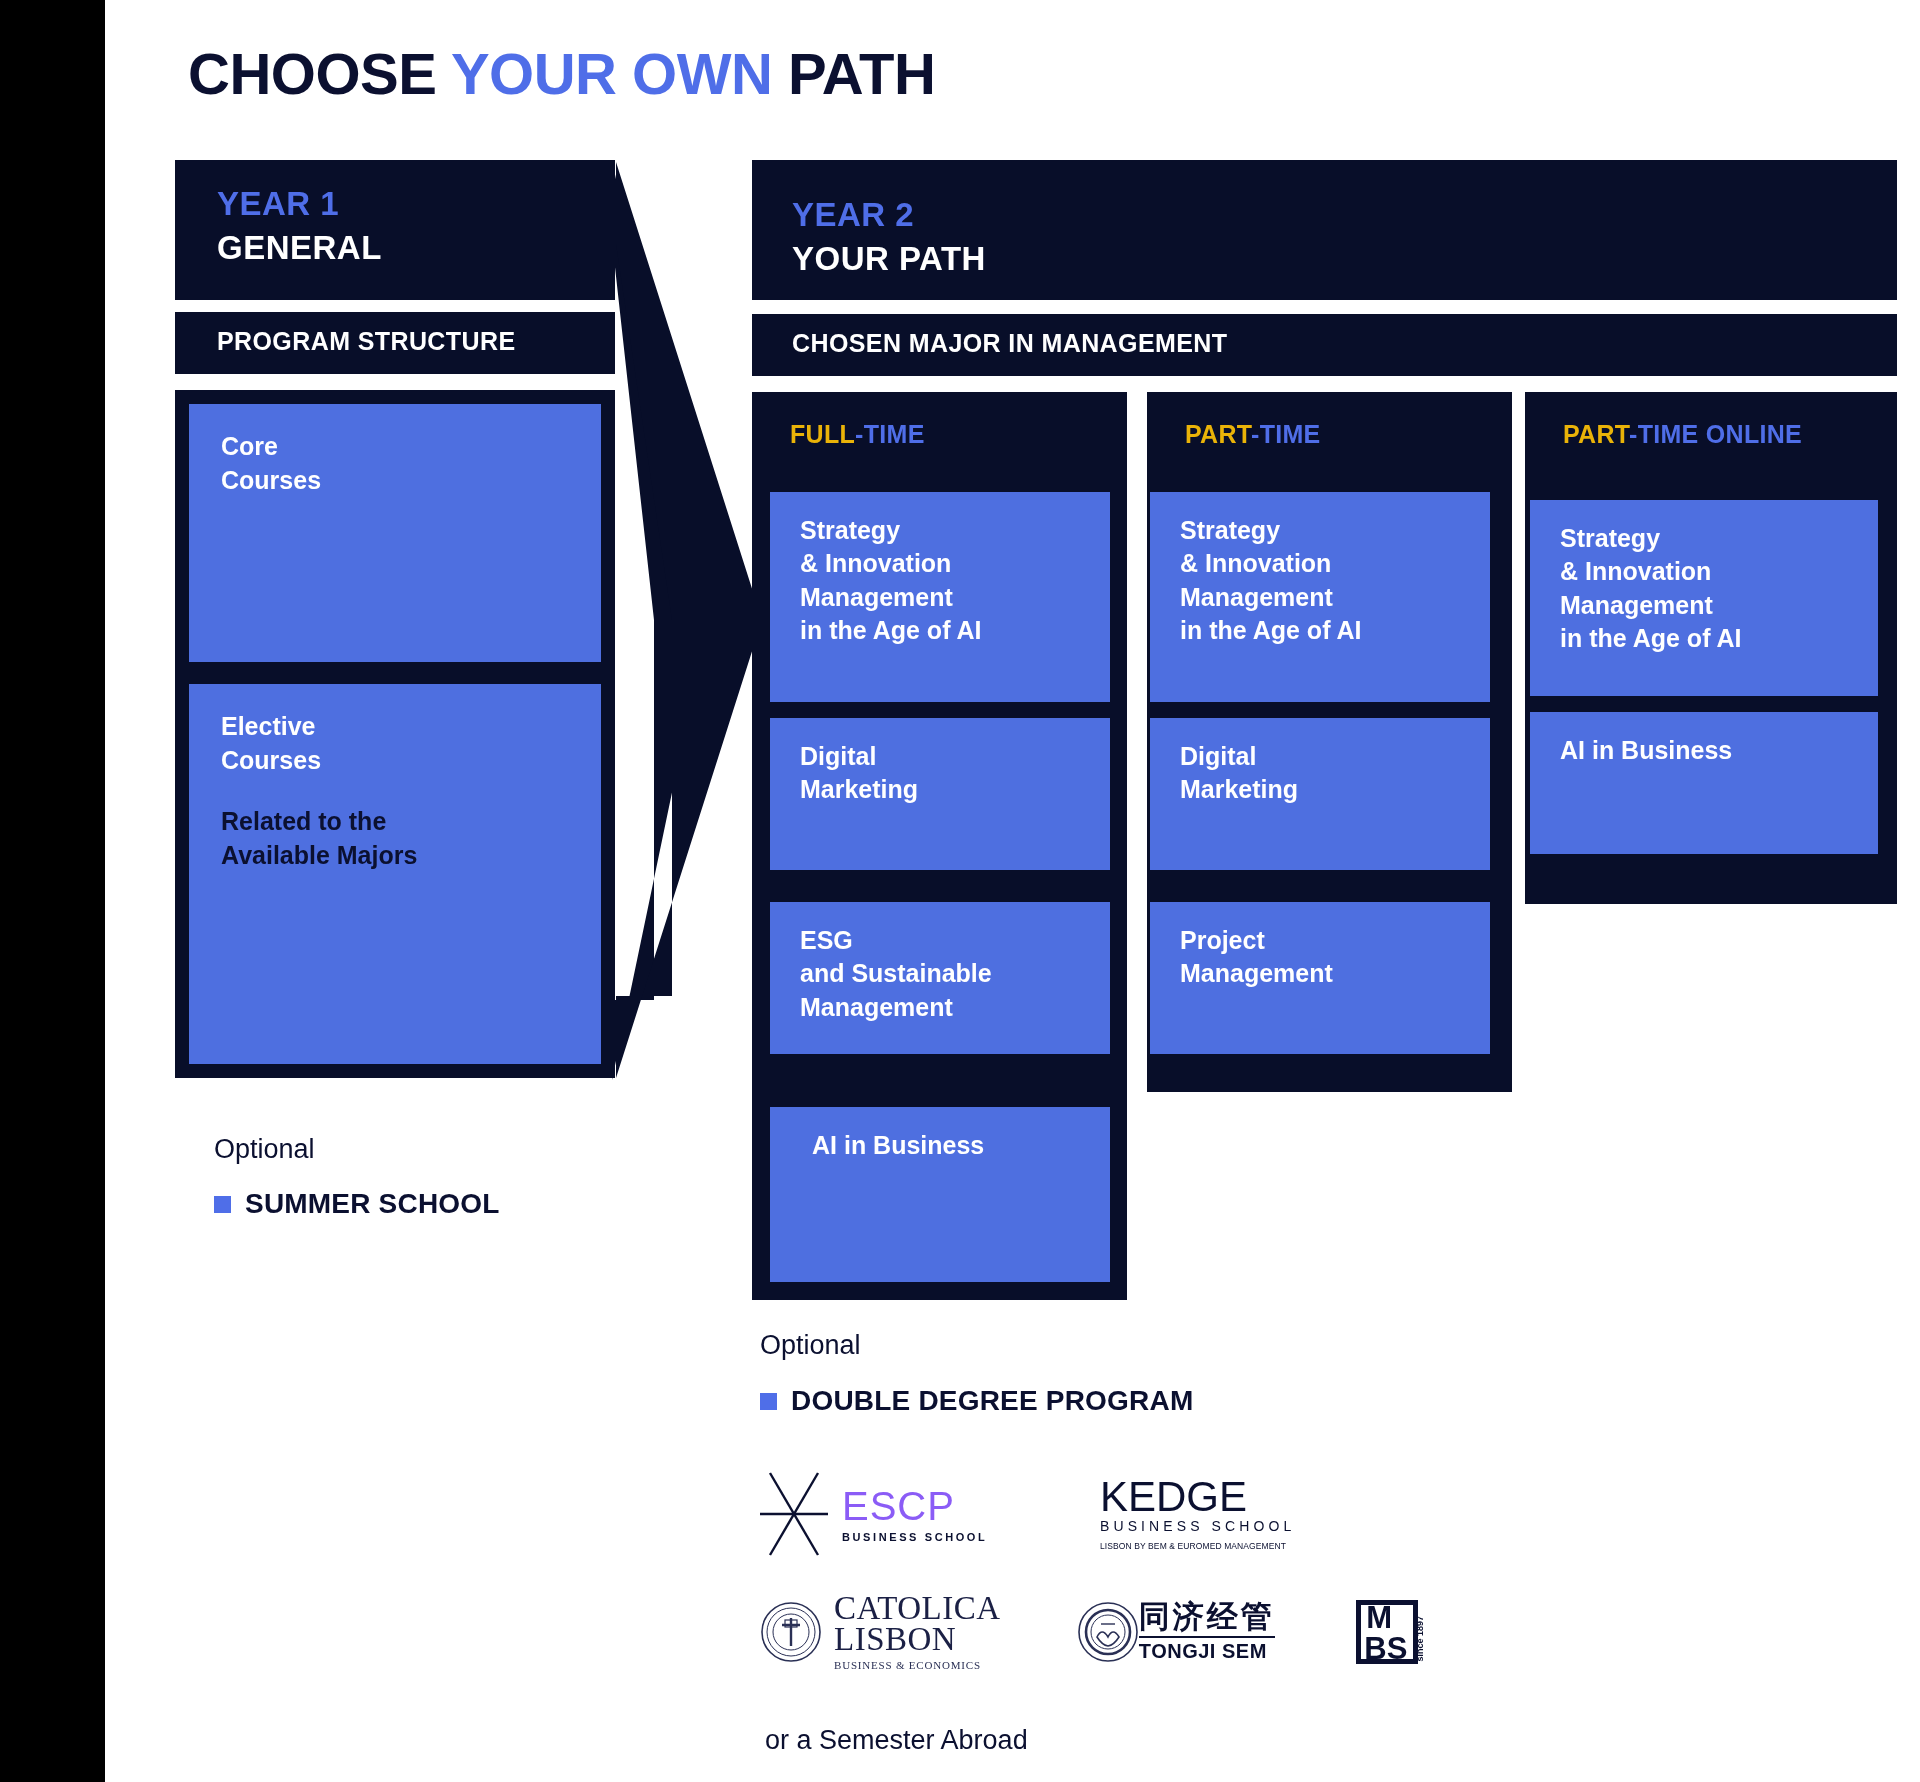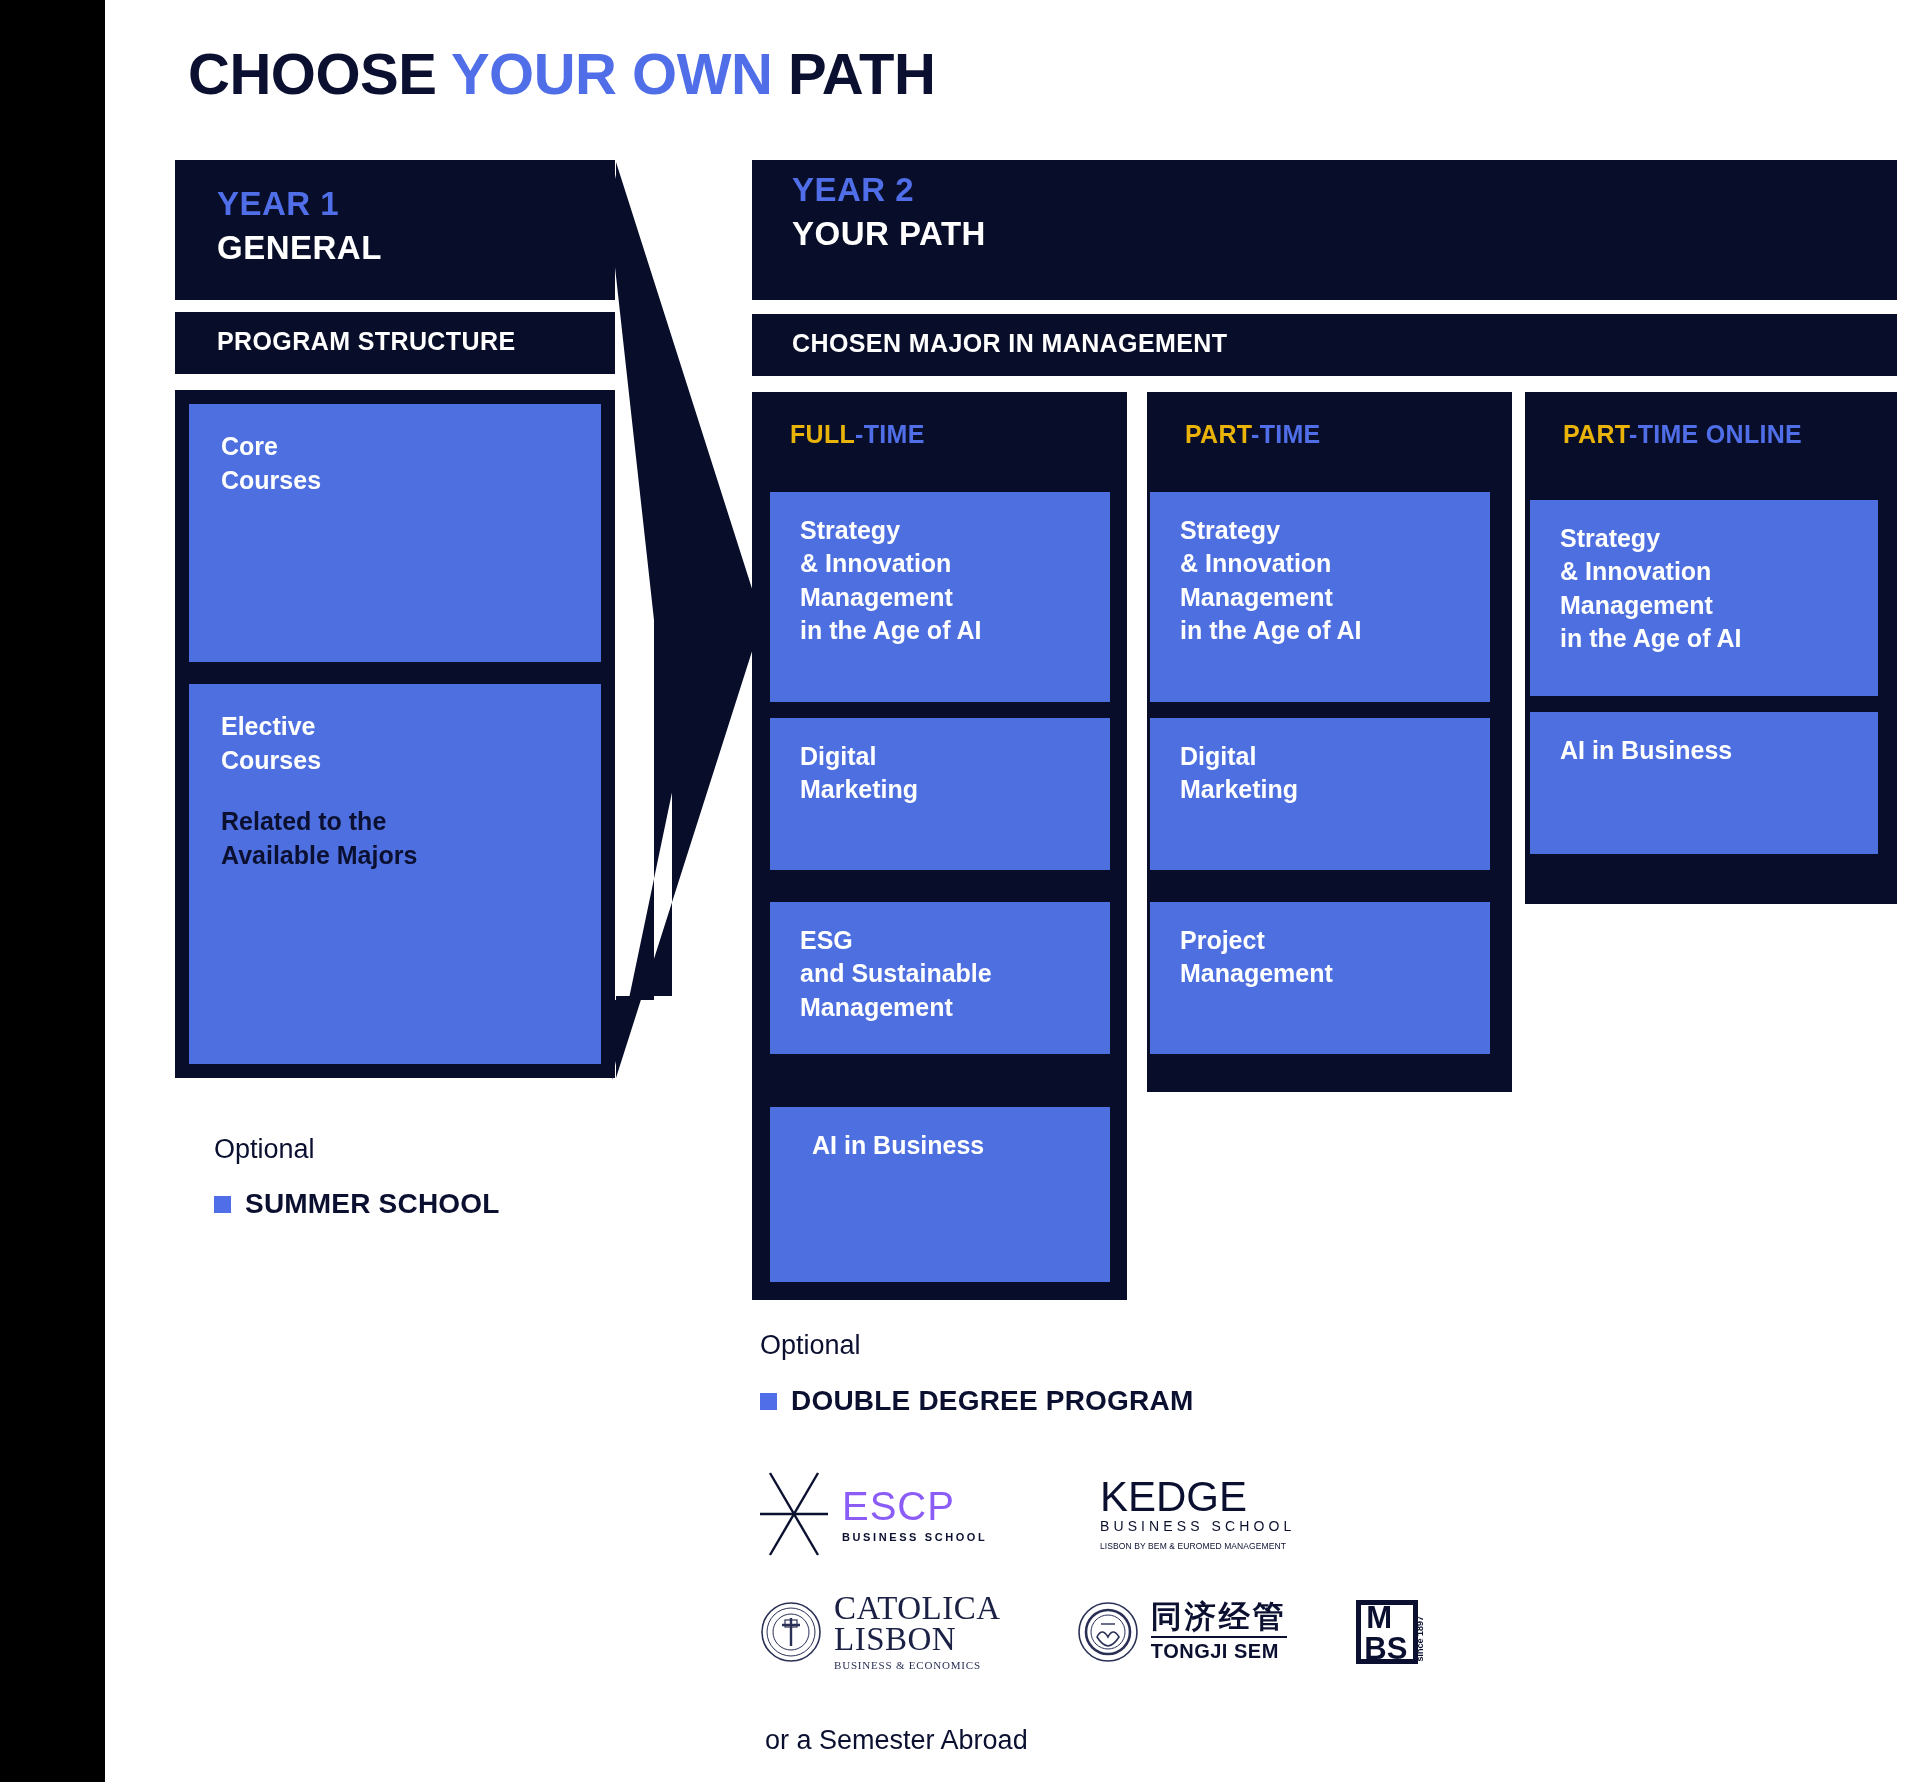--- a/index.html
+++ b/index.html
@@ -68,21 +68,21 @@
   .ss-row { position: absolute; left: 214px; top: 1188px; display: flex; align-items: center; gap: 14px; }
   .bullet-sq { width: 17px; height: 17px; background: #4f6ee8; display: inline-block; }
   .ss-text { font-size: 28px; font-weight: 700; color: #0b1030; letter-spacing: 0.2px; }
 
   
   .arrow { position: absolute; left: 612px; top: 160px; width: 150px; height: 920px; }
 
   
   .y2-header {
     position: absolute; left: 752px; top: 160px; width: 1145px; height: 140px;
-    padding: 8px 0 0 40px;
+    padding: 33px 0 0 40px;
   }
   .y2-major {
     position: absolute; left: 752px; top: 314px; width: 1145px; height: 62px;
     padding: 15px 18px 0 40px;
   }
 
   .col {
     position: absolute; top: 392px;
   }
   .col-hdr { font-size: 25px; font-weight: 700; letter-spacing: 0.3px; }
@@ -142,21 +142,21 @@
 
   .lanc { display: flex; align-items: center; gap: 9px; }
   .lanc-txt { font-family: "Liberation Serif", serif; font-size: 33px; color: #1b2045; line-height: 0.97; letter-spacing: -0.3px; }
   .lanc-shield { width: 48px; height: 60px; }
 
   .cat { display: flex; align-items: center; gap: 12px; }
   .cat-seal { width: 62px; height: 62px; }
   .cat-txt .n { font-family: "Liberation Serif", serif; font-size: 33px; color: #1b2045; line-height: 0.95; letter-spacing: 0.5px; }
   .cat-txt .s { font-family: "Liberation Serif", serif; font-size: 11px; color: #2a3055; letter-spacing: 0.8px; margin-top: 4px; }
 
-  .tongji { display: flex; align-items: center; gap: 12px; }
+  .tongji { display: flex; align-items: center; }
   .tj-seal { width: 62px; height: 62px; }
   .tj-txt .cn { font-size: 31px; font-weight: 700; color: #0b1030; letter-spacing: 3px; line-height: 1.05; }
   .tj-txt .rule { height: 2px; background: #0b1030; margin: 3px 0 2px 0; }
   .tj-txt .en { font-size: 20px; font-weight: 700; color: #0b1030; letter-spacing: 0.5px; }
 
   .mbs { position: relative; width: 62px; height: 64px; border: 5px solid #0b1030; }
   .mbs .m { position: absolute; left: 5px; top: -3px; font-size: 31px; font-weight: 700; color: #0b1030; line-height: 1; }
   .mbs .bs { position: absolute; left: 3px; top: 28px; font-size: 31px; font-weight: 700; color: #0b1030; line-height: 1; }
   .mbs .since {
     position: absolute; right: -1px; top: 11px;

